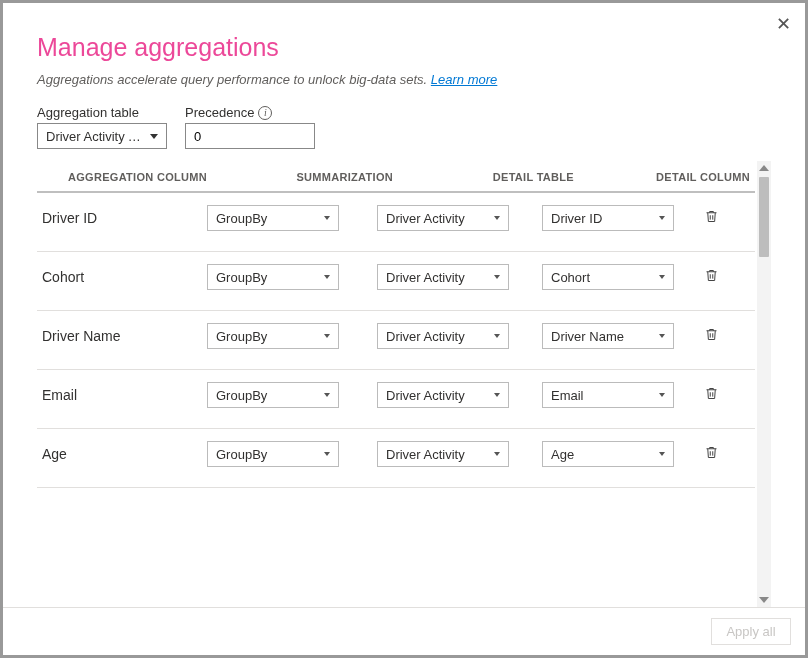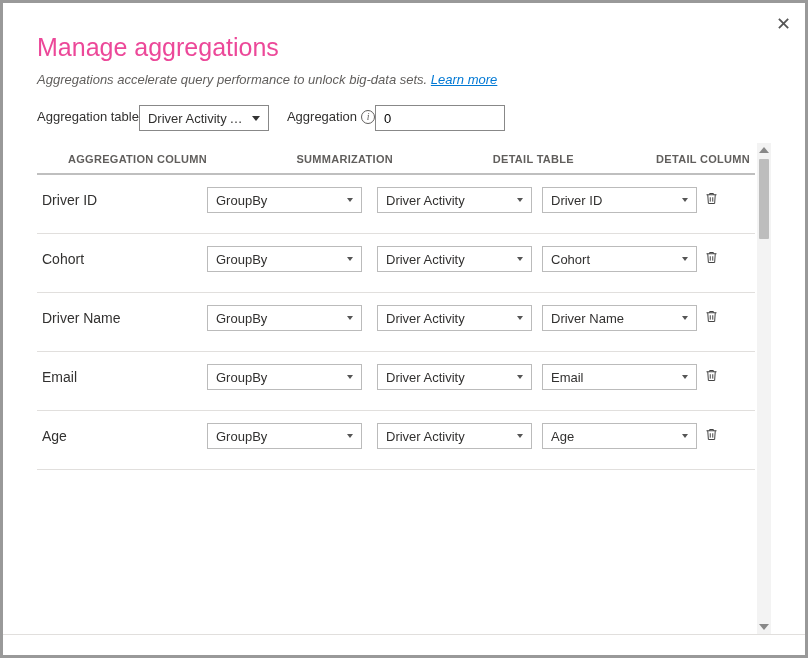--- a/index.html
+++ b/index.html
@@ -50,21 +50,21 @@
     .subtitle a {
       color: #0078d4;
       text-decoration: underline;
       cursor: pointer;
     }
     .top-fields {
       display: flex;
       gap: 18px;
       margin-bottom: 12px;
     }
-    .field-group { display: flex; flex-direction: row; }
+    .field-group { display: flex; flex-direction: column; }
     .field-label {
       font-size: 13px;
       color: #323130;
       margin-bottom: 3px;
       display: flex;
       align-items: center;
       gap: 4px;
     }
     .info-icon {
       display: inline-flex;
@@ -168,21 +168,21 @@
       align-items: center;
       padding: 12px 0 20px 5px;
       border-bottom: 1px solid #e1dfdd;
     }
     .data-row .agg-col {
       font-size: 14px;
       color: #323130;
     }
     .cell-select {
       height: 26px;
-      width: 155px;
+      width: 132px;
       border: 1px solid #bbb;
       background: #fff;
       font-size: 13px;
       padding: 0 8px;
       display: flex;
       align-items: center;
       justify-content: space-between;
       cursor: pointer;
     }
     .trash {
@@ -237,21 +237,21 @@
     <div class="top-fields">
       <div class="field-group">
         <div class="field-label">Aggregation table</div>
         <div class="select-box agg-table-select">
           <span style="overflow:hidden;white-space:nowrap;text-overflow:ellipsis;">Driver Activity Agg</span>
           <span class="caret"></span>
         </div>
       </div>
       <div class="field-group">
         <div class="field-label">
-          <span>Aggregation</span>
+          <span>Precedence</span>
           <span class="info-icon">i</span>
         </div>
         <div class="text-input">
           <input type="text" value="0" style="">
         </div>
       </div>
     </div>
 
     <div class="grid-area">
       <div class="grid-scroll">
@@ -417,14 +417,15 @@
       <div class="scrollbar-gutter">
         <div class="sb-arrow up"></div>
         <div class="sb-thumb"></div>
         <div class="sb-arrow down"></div>
       </div>
     </div>
 
   </div>
 
   <div class="footer">
+    <button class="btn disabled">Apply all</button>
   </div>
 </div>
 
 </body></html>

